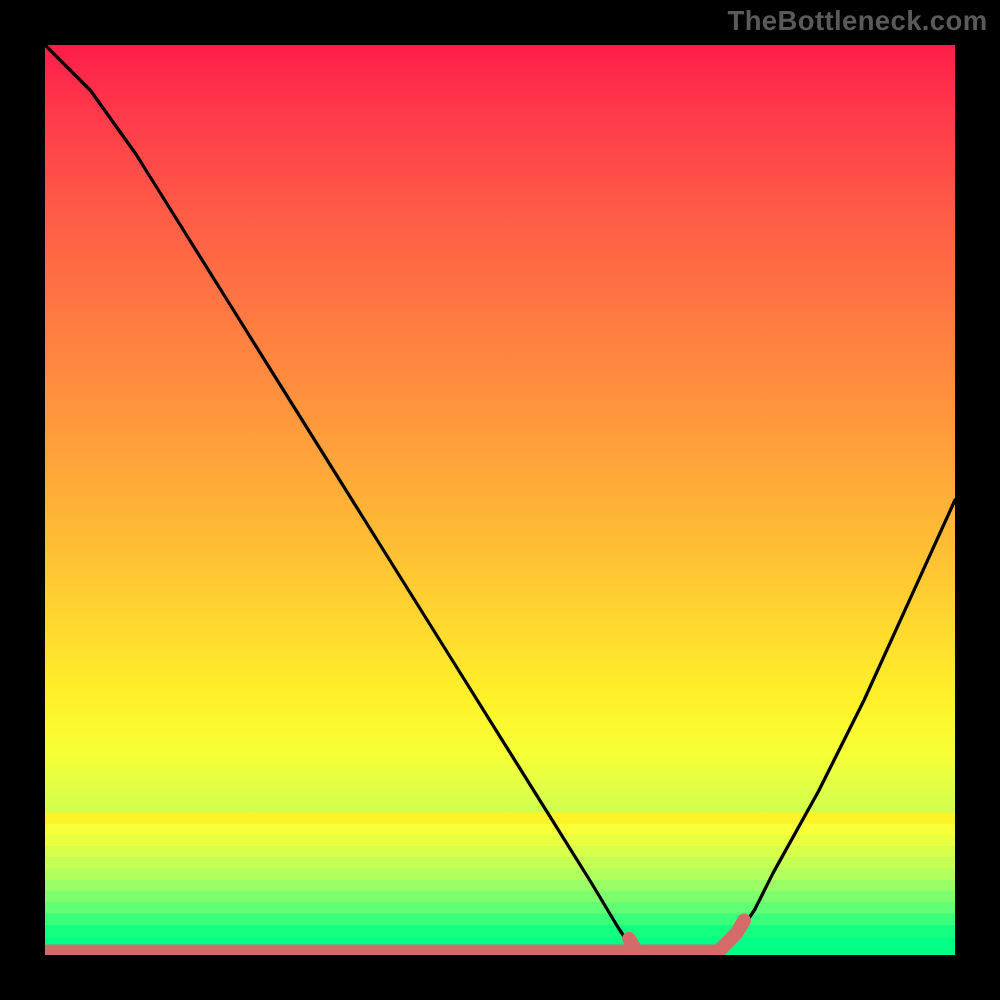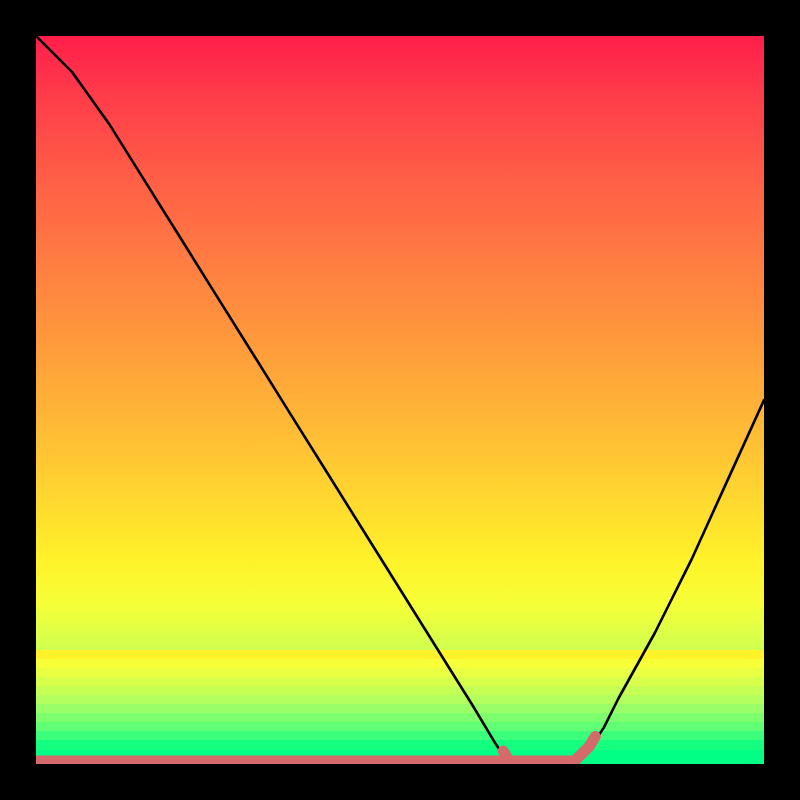--- a/index.html
+++ b/index.html
@@ -73,20 +73,21 @@
     position: absolute;
     inset: 0;
     z-index: 3;
   }
 </style>
 </head>
 <body>
 
 <div class="frame">
 
+  <div class="watermark">TheBottleneck.com</div>
 
   <div class="plot-area">
 
     <div class="gradient"></div>
 
     <div class="bands">
       <div style="height:9px;background:#fff229;"></div>
       <div style="height:9px;background:#f6ff37;"></div>
       <div style="height:9px;background:#e8ff42;"></div>
       <div style="height:9px;background:#d8ff4a;"></div>

